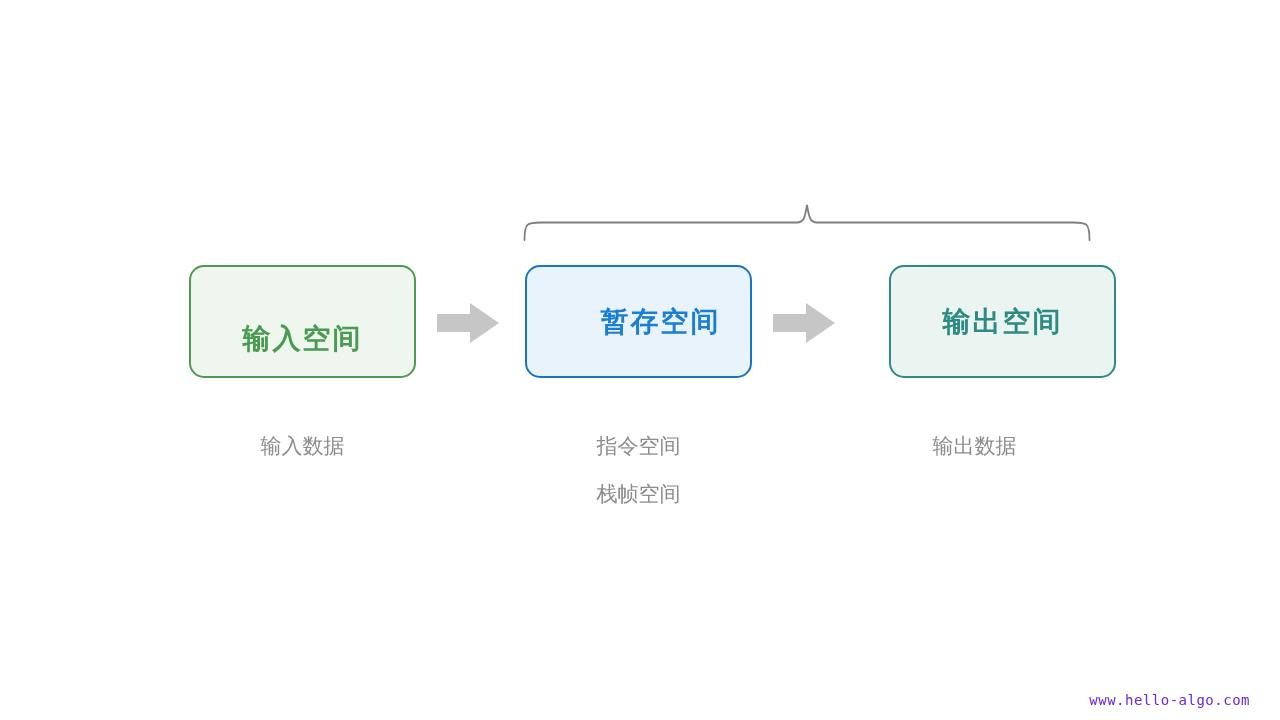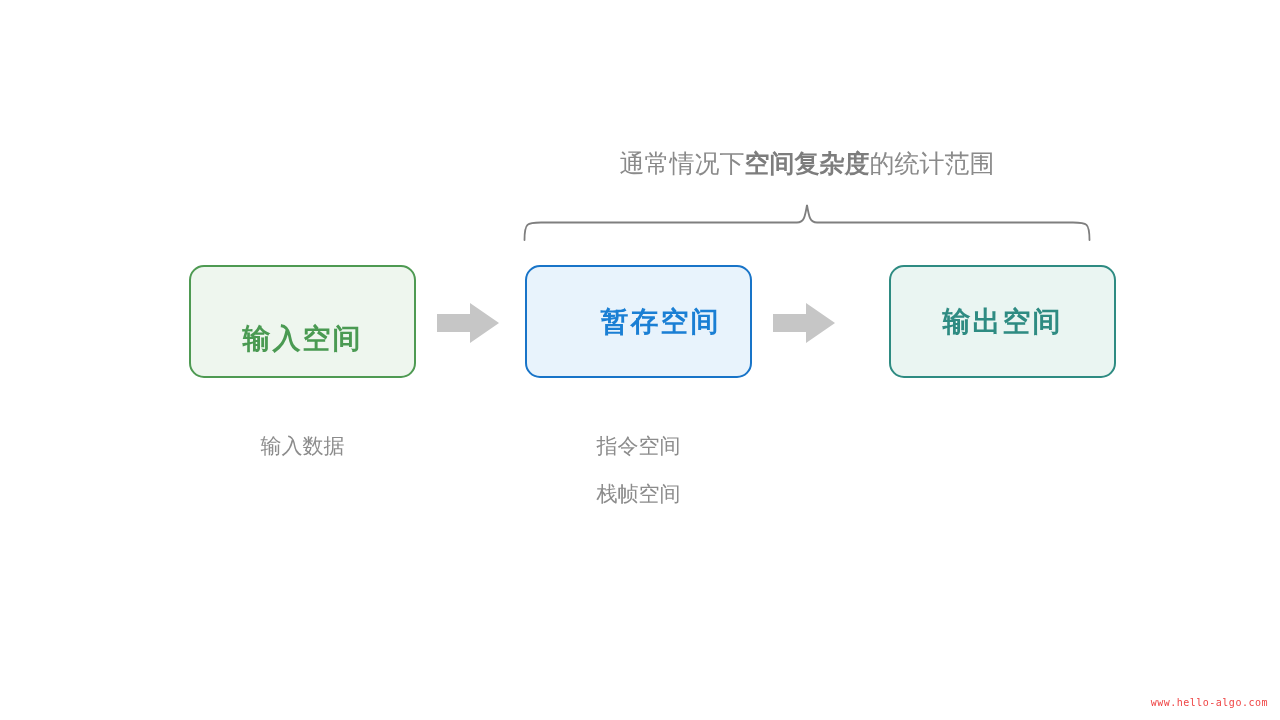--- a/index.html
+++ b/index.html
@@ -93,36 +93,33 @@
     font-size: 21px;
     color: #8c8c8c;
     line-height: 48px;
     white-space: nowrap;
     text-align: center;
   }
 
   
   .watermark {
     position: absolute;
-    right: 12px;
+    right: 30px;
     bottom: 12px;
     font-family: "DejaVu Sans Mono", "Liberation Mono", monospace;
-    font-size: 10px;
-    color: #ef4444;
+    font-size: 14px;
+    color: #6d28d9;
     letter-spacing: 0.5px;
   }
 </style>
 </head>
 <body>
 
 <div id="canvas">
 
-  <div class="scope-title-inner">
-    <span>通常情况下</span><b>空间复杂度</b><span>的统计范围</span>
-  </div>
 
   <div class="brace-wrap">
     <svg width="586" height="55" viewBox="0 0 586 55">
       <path d="M 10.5 45
                C 10.5 28, 13 27.5, 27 27.5
                L 283 27.5
                C 290 27.5, 291 22, 293 10
                C 295 22, 296 27.5, 303 27.5
                L 559 27.5
                C 573 27.5, 575.5 28, 575.5 45" fill="none" stroke="#7f7f7f" stroke-width="1.8" stroke-linecap="round"></path>
@@ -155,16 +152,19 @@
 
   <div class="sublabels sublabels-input">
     <div class="sublabel">输入数据</div>
   </div>
 
   <div class="sublabels sublabels-temp">
     <div class="sublabel">指令空间</div>
     <div class="sublabel">栈帧空间</div>
   </div>
 
+  <div class="sublabels sublabels-output">
+    <div class="sublabel">输出数据</div>
+  </div>
 
   <div class="watermark">www.hello-algo.com</div>
 
 </div>
 
 </body></html>

